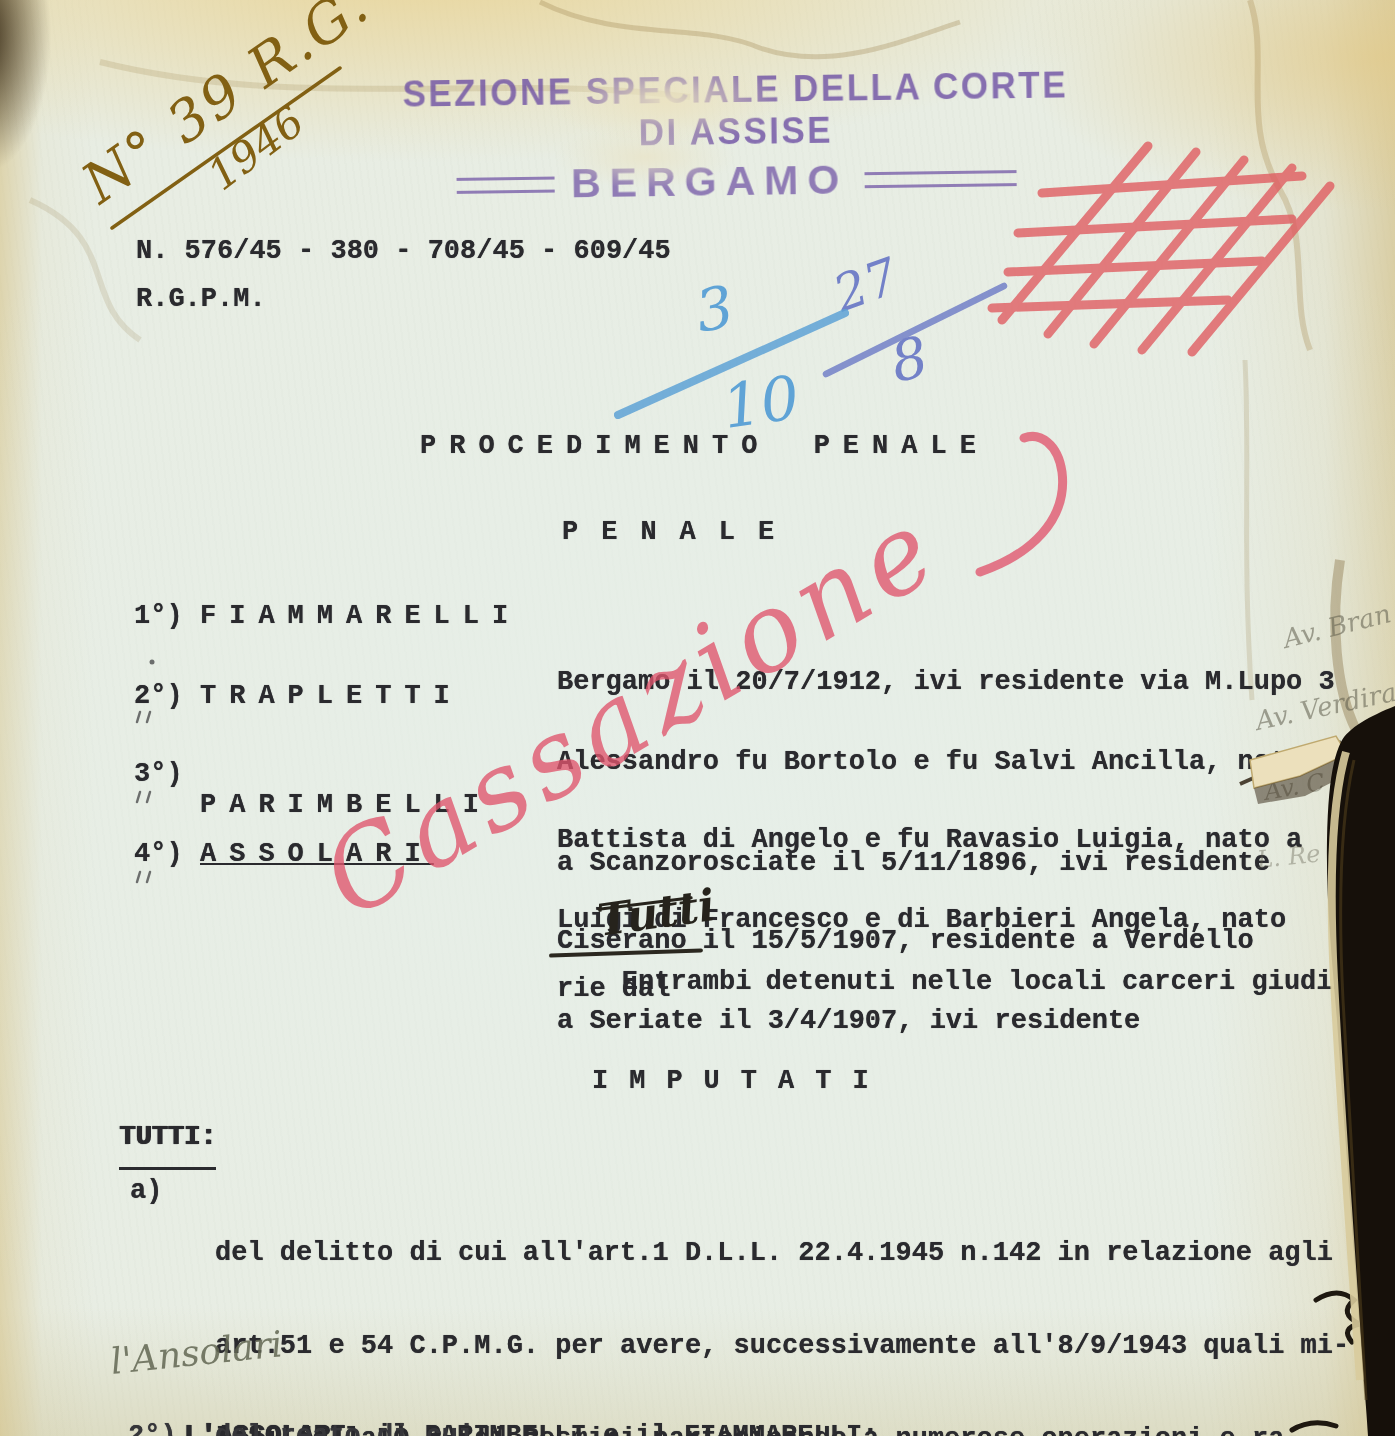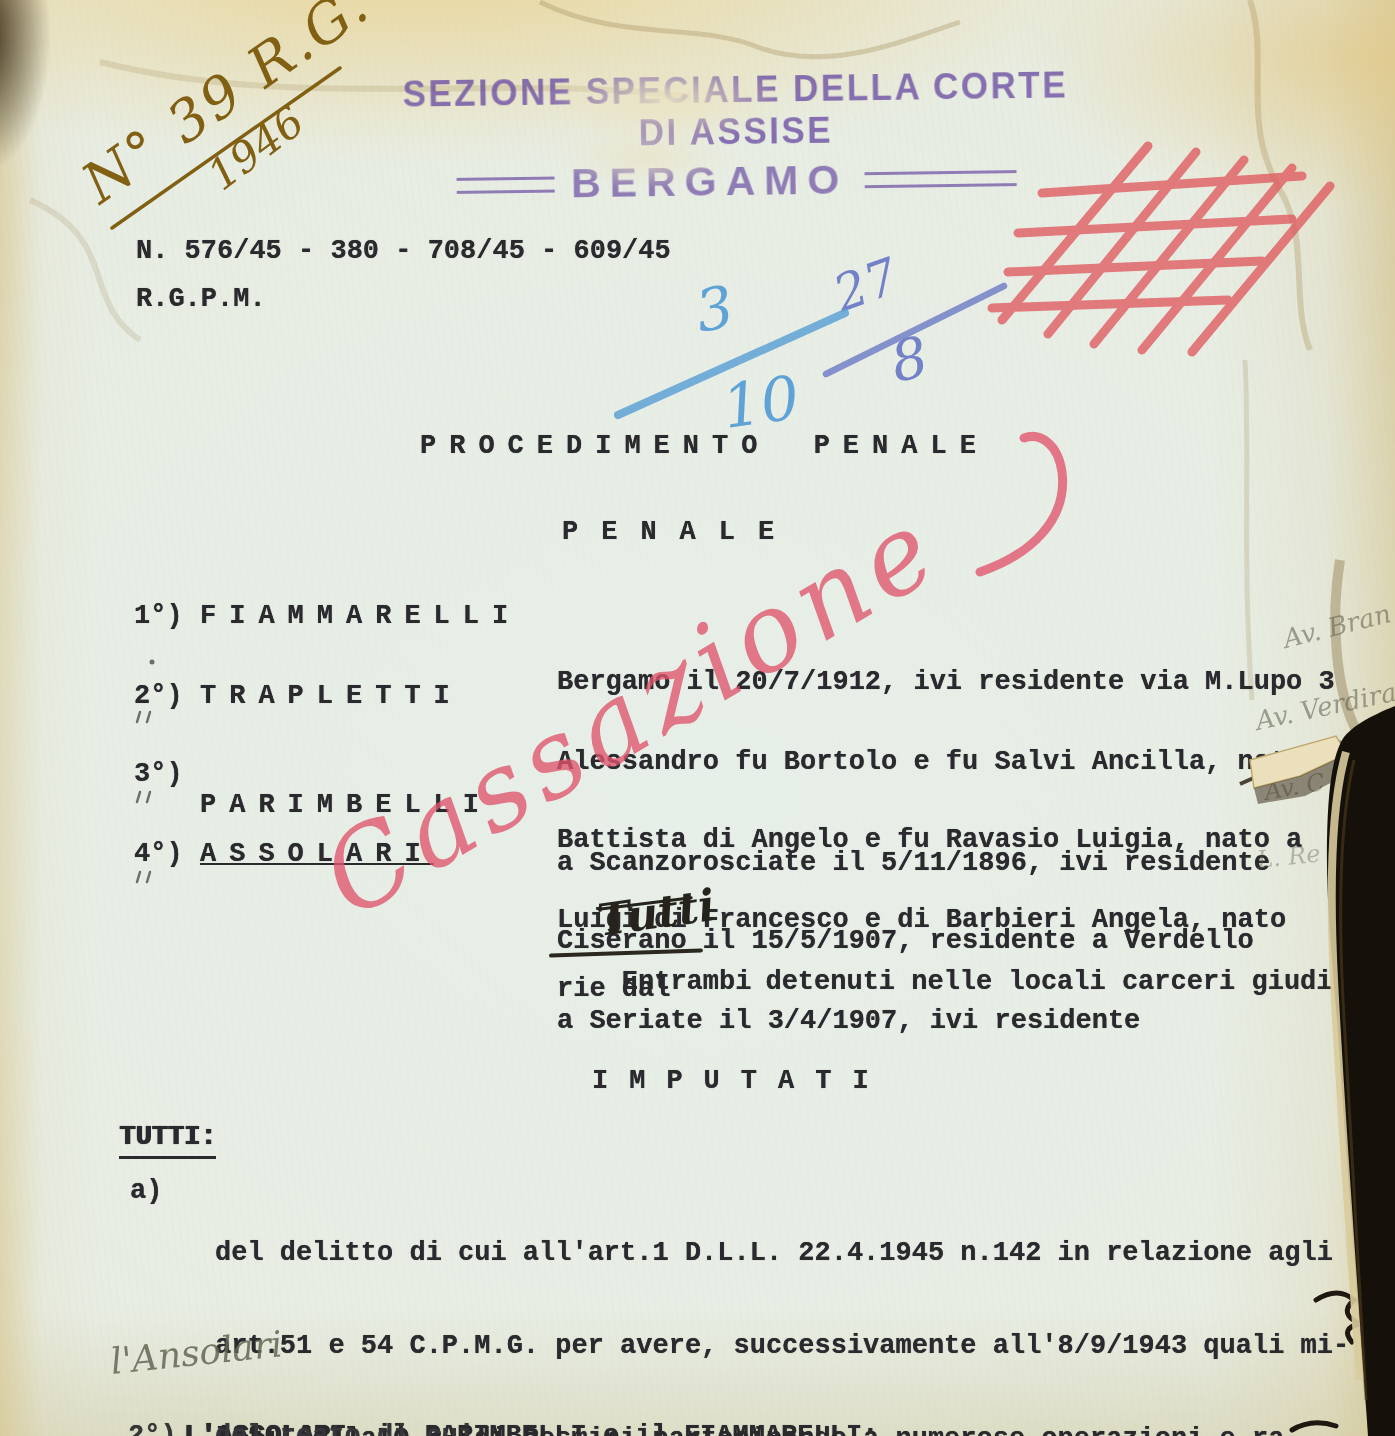--- a/index.html
+++ b/index.html
@@ -20,21 +20,21 @@
   
   .tw{position:absolute;font-family:"Liberation Mono","DejaVu Sans Mono",monospace;font-weight:700;
       font-size:27px;line-height:31px;color:#2a2a2e;white-space:pre;
       text-shadow:0 0 0.7px rgba(42,42,46,0.85);}
   .spaced-title{letter-spacing:13px;word-spacing:14px;}
   .spaced-contro{letter-spacing:23px;}
   .spaced-imputati{letter-spacing:21px;margin-left:36px;}
   .def-name{letter-spacing:13px;}
   .desc div{height:39px;line-height:39px;}
   .heavy{text-shadow:1.2px 0 0 currentColor, 0 0 1px currentColor;}
-  .ul{border-bottom:3.5px solid #2a2a2e;padding-bottom:3px;}
+  .ul{border-bottom:3.5px solid #2a2a2e;padding-bottom:14px;}
   .struck{position:relative;}
   .strike-line{position:absolute;left:549px;top:951px;width:154px;height:4px;background:#2b2820;
       border-radius:2px;transform:rotate(-2deg);}
   .tbar-line{position:absolute;left:597px;top:902px;width:96px;height:3px;background:#26231c;
       border-radius:2px;transform:rotate(-7deg);}
   .det-rest{margin-left:14px;}
   .sub-rest{margin-left:14px;}
   
   .stamp{position:absolute;left:378px;top:70px;width:716px;color:#6e51a4;transform:rotate(-0.8deg);
       filter:blur(0.5px);}

